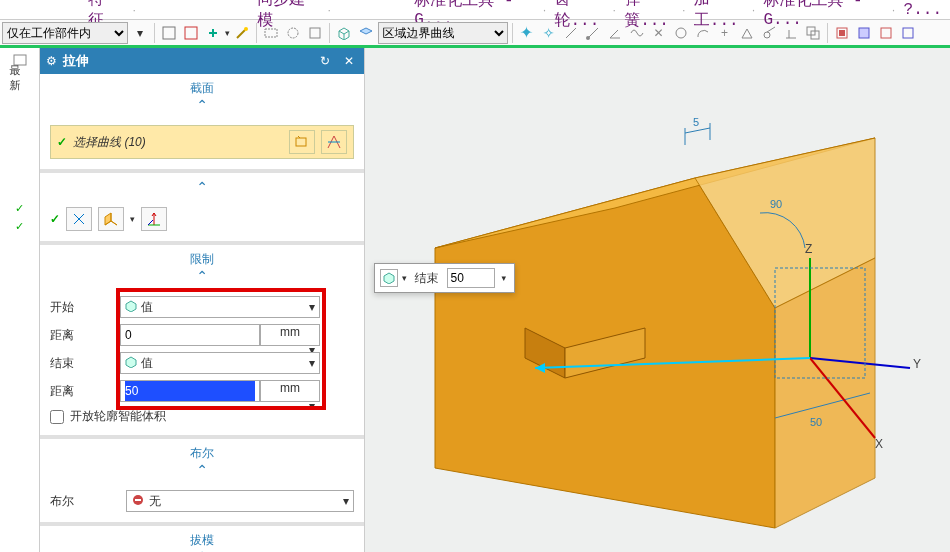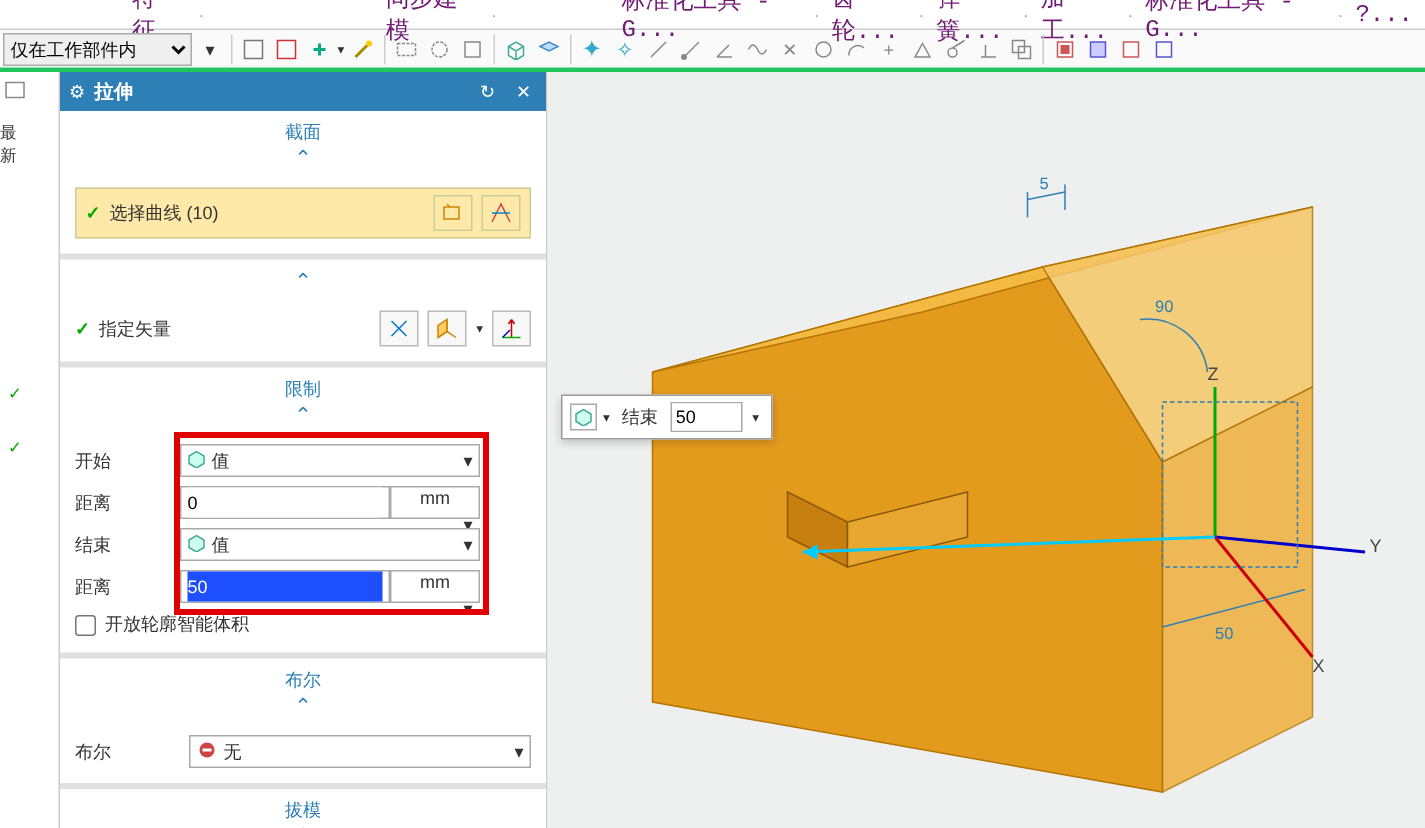--- a/index.html
+++ b/index.html
@@ -7,36 +7,36 @@
 .topbar{display:flex;height:20px;border-bottom:1px solid #ccc;align-items:center;}
 .topbar .tab{color:#701a75;padding:0 8px;cursor:pointer;font-size:16px;font-family:Liberation Mono, monospace;}
 .topbar .sep{color:#aaa;}
 .toolbar{display:flex;height:28px;align-items:center;border-bottom:3px solid #22c55e;background:#fafafa;padding:0 2px;gap:2px;}
 .toolbar select,.popup select{height:22px;font-size:12px;border:1px solid #aaa;}
 .toolbar .dd1{width:126px;}
 .toolbar .tb-icon{width:20px;height:20px;display:flex;align-items:center;justify-content:center;border:1px solid transparent;cursor:pointer;}
 .toolbar .dd2{width:130px;}
 .toolbar .divider{width:1px;height:20px;background:#ccc;margin:0 2px;}
 .main{display:flex;height:504px;}
-.leftcol{width:40px;border-right:1px solid #ccc;background:#fff;padding-top:4px;display:flex;flex-direction:column;gap:20px;}
+.leftcol{width:40px;border-right:1px solid #ccc;background:#fff;padding-top:4px;display:flex;flex-direction:column;align-items:center;gap:2px;}
 .leftcol .lc{width:20px;height:16px;display:flex;align-items:center;justify-content:center;font-size:11px;}
 .panel{width:325px;display:flex;flex-direction:column;border-right:1px solid #ccc;}
 .panel-hdr{height:26px;background:#2d7fb5;color:#fff;display:flex;align-items:center;padding:0 6px;gap:6px;}
 .panel-hdr .gear{color:#fff;}
 .panel-hdr .title{flex:1;font-size:13px;font-weight:bold;}
 .panel-hdr .hbtn{width:18px;height:18px;display:flex;align-items:center;justify-content:center;cursor:pointer;color:#fff;}
 .panel-body{flex:1;overflow-y:auto;background:#fff;}
 .section{border-bottom:4px solid #e0e0e0;}
 .sec-hdr{display:flex;align-items:center;padding:6px 10px;color:#2d7fb5;font-size:12px;cursor:pointer;flex-direction:column;}
 .sec-hdr .sh-label{flex:1;}
 .sec-hdr .chev{color:#2d7fb5;font-size:14px;}
 .sec-body{padding:6px 10px 10px;}
 .cur-row{display:flex;align-items:center;background:#ffe9a8;border:1px solid #cc9;padding:4px 6px;gap:6px;}
 .cur-row .check{color:#0a0;font-weight:bold;}
-.cur-row .txt{flex:1;}
+.cur-row .txt{flex:1;font-style:italic;}
 .iconbtn{width:26px;height:24px;border:1px solid #bbb;background:#f8f8f8;display:flex;align-items:center;justify-content:center;cursor:pointer;}
 .dir-row{display:flex;align-items:center;gap:6px;}
 .dir-row .check{color:#0a0;font-weight:bold;}
 .dir-row .txt{flex:1;}
 .limits{display:grid;grid-template-columns:70px 140px 60px;row-gap:6px;align-items:center;position:relative;}
 .limits .redbox{position:absolute;left:66px;top:-8px;width:210px;height:122px;border:4px solid #e00000;pointer-events:none;}
 .lim-lbl{font-size:12px;}
 .lim-sel{height:22px;border:1px solid #aaa;display:flex;align-items:center;padding:0 4px;gap:4px;background:#fff;grid-column:2/4;}
 .lim-sel .cube{display:inline-block;}
 .lim-sel .stxt{flex:1;}
@@ -127,20 +127,21 @@
   <span class="tb-icon">
       <svg width="14" height="14">
         <path d="M2 5l5-3 5 3v6l-5 3-5-3z M2 5l5 3 5-3 M7 8v6" fill="none" stroke="#4a9"></path>
       </svg>
     </span>
   <span class="tb-icon">
       <svg width="14" height="14">
         <path d="M1 5l6-3 6 3-6 3z" fill="#bdf" stroke="#48c"></path>
       </svg>
     </span>
+  <select class="dd2"><option>区域边界曲线</option></select>
   <span class="divider"></span>
   <span class="tb-icon" style="color:#3ac;font-size:16px">✦</span>
   <span class="tb-icon" style="color:#3ac;font-size:14px">✧</span>
   <span class="tb-icon">
       <svg width="14" height="14">
         <path d="M2 12L12 2" stroke="#888"></path>
       </svg>
     </span>
   <span class="tb-icon">
       <svg width="14" height="14">
@@ -263,21 +264,20 @@
         </div>
       </div>
 
       <div class="section">
         <div class="sec-hdr">
             <span class="chev">⌃</span>
         </div>
         <div class="sec-body">
           <div class="dir-row">
             <span class="check">✓</span>
-            <span class="txt">指定矢量</span>
             <span class="iconbtn">
                 <svg width="16" height="16">
                   <path d="M3 3l10 10M3 13L13 3" stroke="#07c"></path>
                 </svg>
               </span>
             <span class="iconbtn">
                 <svg width="16" height="16">
                   <path d="M2 14V6l6-4v8z" fill="#fc6" stroke="#c80"></path>
                   <path d="M2 14l6-4 6 4-6-4V2" stroke="#c80" fill="none"></path>
                 </svg>

